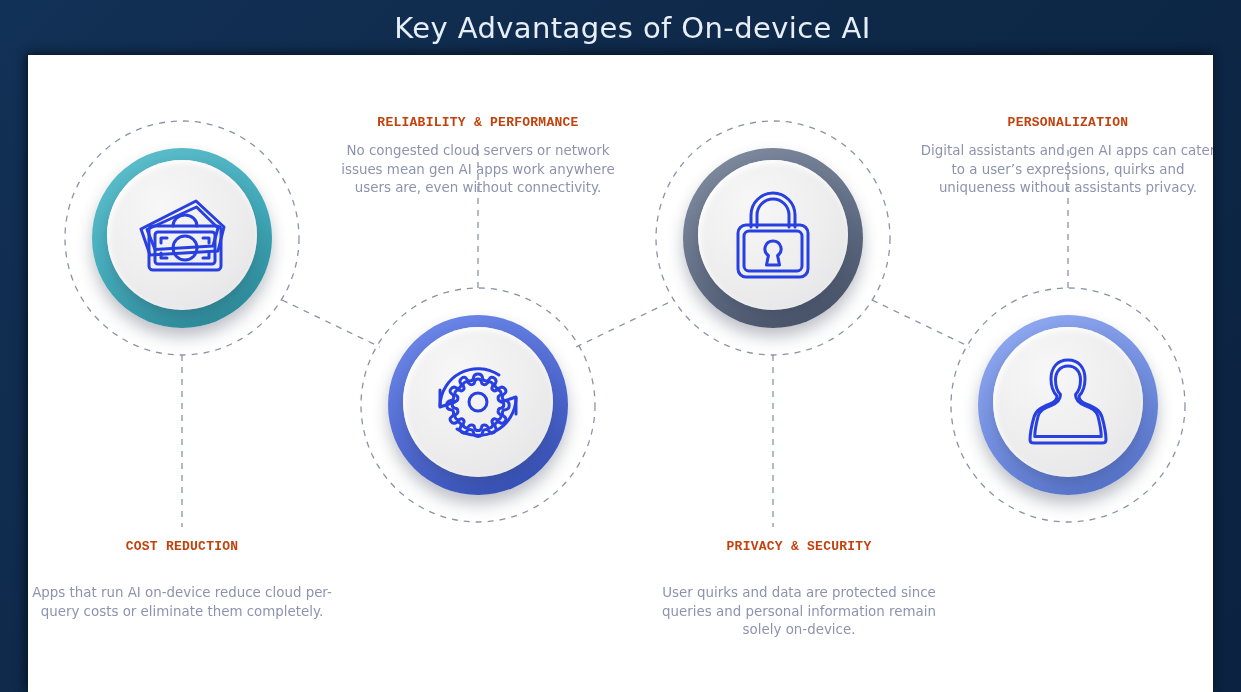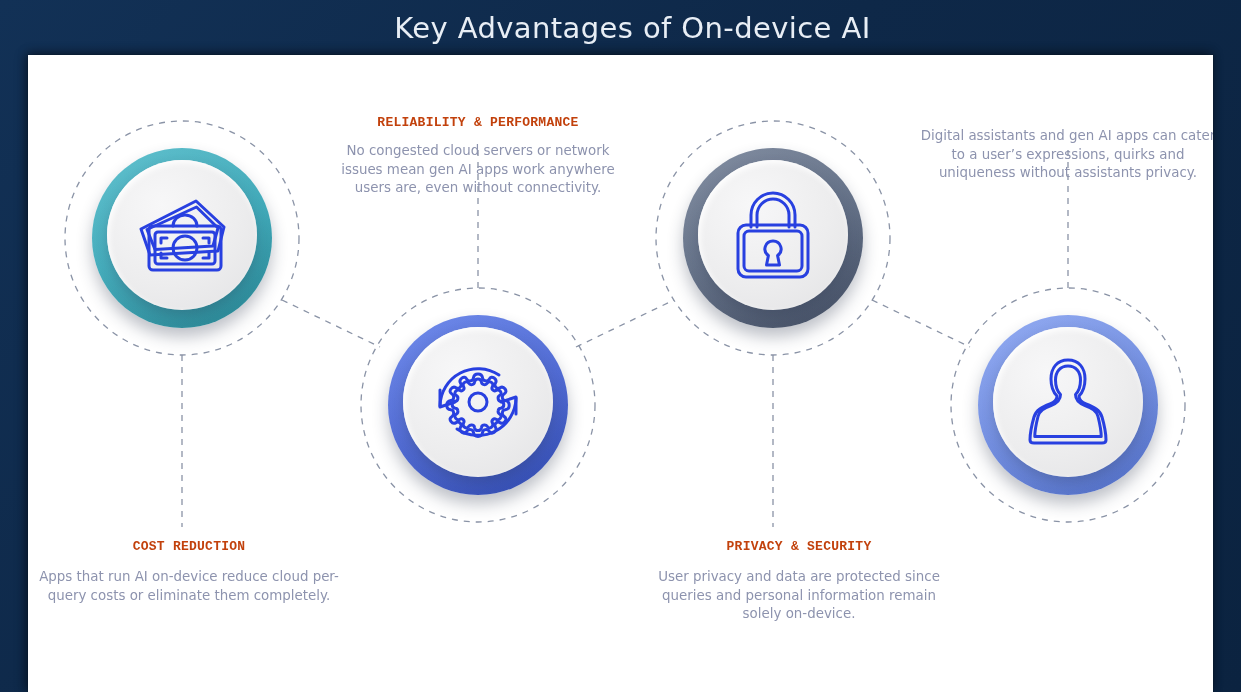--- a/index.html
+++ b/index.html
@@ -53,21 +53,21 @@
   }
   .inner-disc svg{ display:block; }
 
   
   .caption{ position:absolute; text-align:center; }
   .caption .cap-title{
     font-size:13px; font-weight:bold; color:#c2410c; letter-spacing:.25px;
     font-family:Liberation Mono, monospace; white-space:nowrap;
   }
   .caption .cap-body{
-    margin-top:14px; font-size:13.4px; line-height:18.6px; color:#8D93AE;
+    margin-top:30px; font-size:13.4px; line-height:18.6px; color:#8D93AE;
     font-family:"DejaVu Sans", sans-serif; font-weight:400;
   }
   .cap-above .cap-body{ margin-top:12px; }
 </style>
 </head>
 <body>
 
 <div id="title-bar">
   <span class="title-text">Key Advantages of On-device AI</span>
 </div>
@@ -110,21 +110,21 @@
             <path d="M79 45 h-6 M79 45 v5"></path>
             <path d="M31 65 h6 M31 65 v-5"></path>
             <path d="M79 65 h-6 M79 65 v-5"></path>
             <path d="M43 33 a12 11 0 0 1 24 0"></path>
           </g>
         </svg>
       </span>
     </div>
   </div>
 
-  <div class="caption" style="left:11px; top:484px; width:300px;">
+  <div class="caption" style="left:4px; top:484px; width:300px;">
     <div class="cap-title">COST REDUCTION</div>
     <div class="cap-body">Apps that run AI on-device reduce cloud per-query costs or eliminate them completely.</div>
   </div>
 
   <div class="node" style="left:332px; top:232px;">
     <div class="outer-disc" style="background:linear-gradient(160deg,#5273E8 0%,#4563DB 50%,#3450BE 100%);"></div>
     <div class="inner-disc">
       <span>
         <svg width="104" height="100" viewBox="0 0 104 100">
           <g fill="none" stroke="#2840E0" stroke-width="3" stroke-linejoin="round" stroke-linecap="round">
@@ -187,21 +187,21 @@
 
             <path d="M43 54 a8 8 0 0 1 4.6 14.6 L49.5 78 h-13 l1.9-9.4 A8 8 0 0 1 43 54 Z"></path>
           </g>
         </svg>
       </span>
     </div>
   </div>
 
   <div class="caption" style="left:621px; top:484px; width:300px;">
     <div class="cap-title">PRIVACY &amp; SECURITY</div>
-    <div class="cap-body">User privacy and data are protected since queries and personal information remain solely on-device.</div>
+    <div class="cap-body">User quirks and data are protected since queries and personal information remain solely on-device.</div>
   </div>
 
   <div class="node" style="left:922px; top:232px;">
     <div class="outer-disc" style="background:linear-gradient(160deg,#7C9AF0 0%,#6C8CEA 50%,#5676D6 100%);"></div>
     <div class="inner-disc">
       <span>
         <svg width="86" height="96" viewBox="0 0 86 96">
           <g fill="none" stroke="#2840E0" stroke-width="3" stroke-linejoin="round" stroke-linecap="round">
 
             <path d="M43 6 c-11 0-17 8-17 19 0 8 3 14 6 17 0 4-2 6-7 8
@@ -213,16 +213,17 @@
                      -7 2.6-11.5 5-13 11 -1.6 6.4-3.2 15.5-3.2 20 h66.4
                      c0-4.5-1.6-13.6-3.2-20 -1.5-6-6-8.4-13-11 -6.5-2.5-9.5-5.5-9.5-11
                      2.5-2.5 5-7.5 5-14.5 0-8-4.5-14-12.5-14 Z"></path>
           </g>
         </svg>
       </span>
     </div>
   </div>
 
   <div class="caption cap-above" style="left:890px; top:60px; width:300px;">
+    <div class="cap-title">PERSONALIZATION</div>
     <div class="cap-body">Digital assistants and gen AI apps can cater to a user’s expressions, quirks and uniqueness without assistants privacy.</div>
   </div>
 
 </div>
 
 </body></html>

